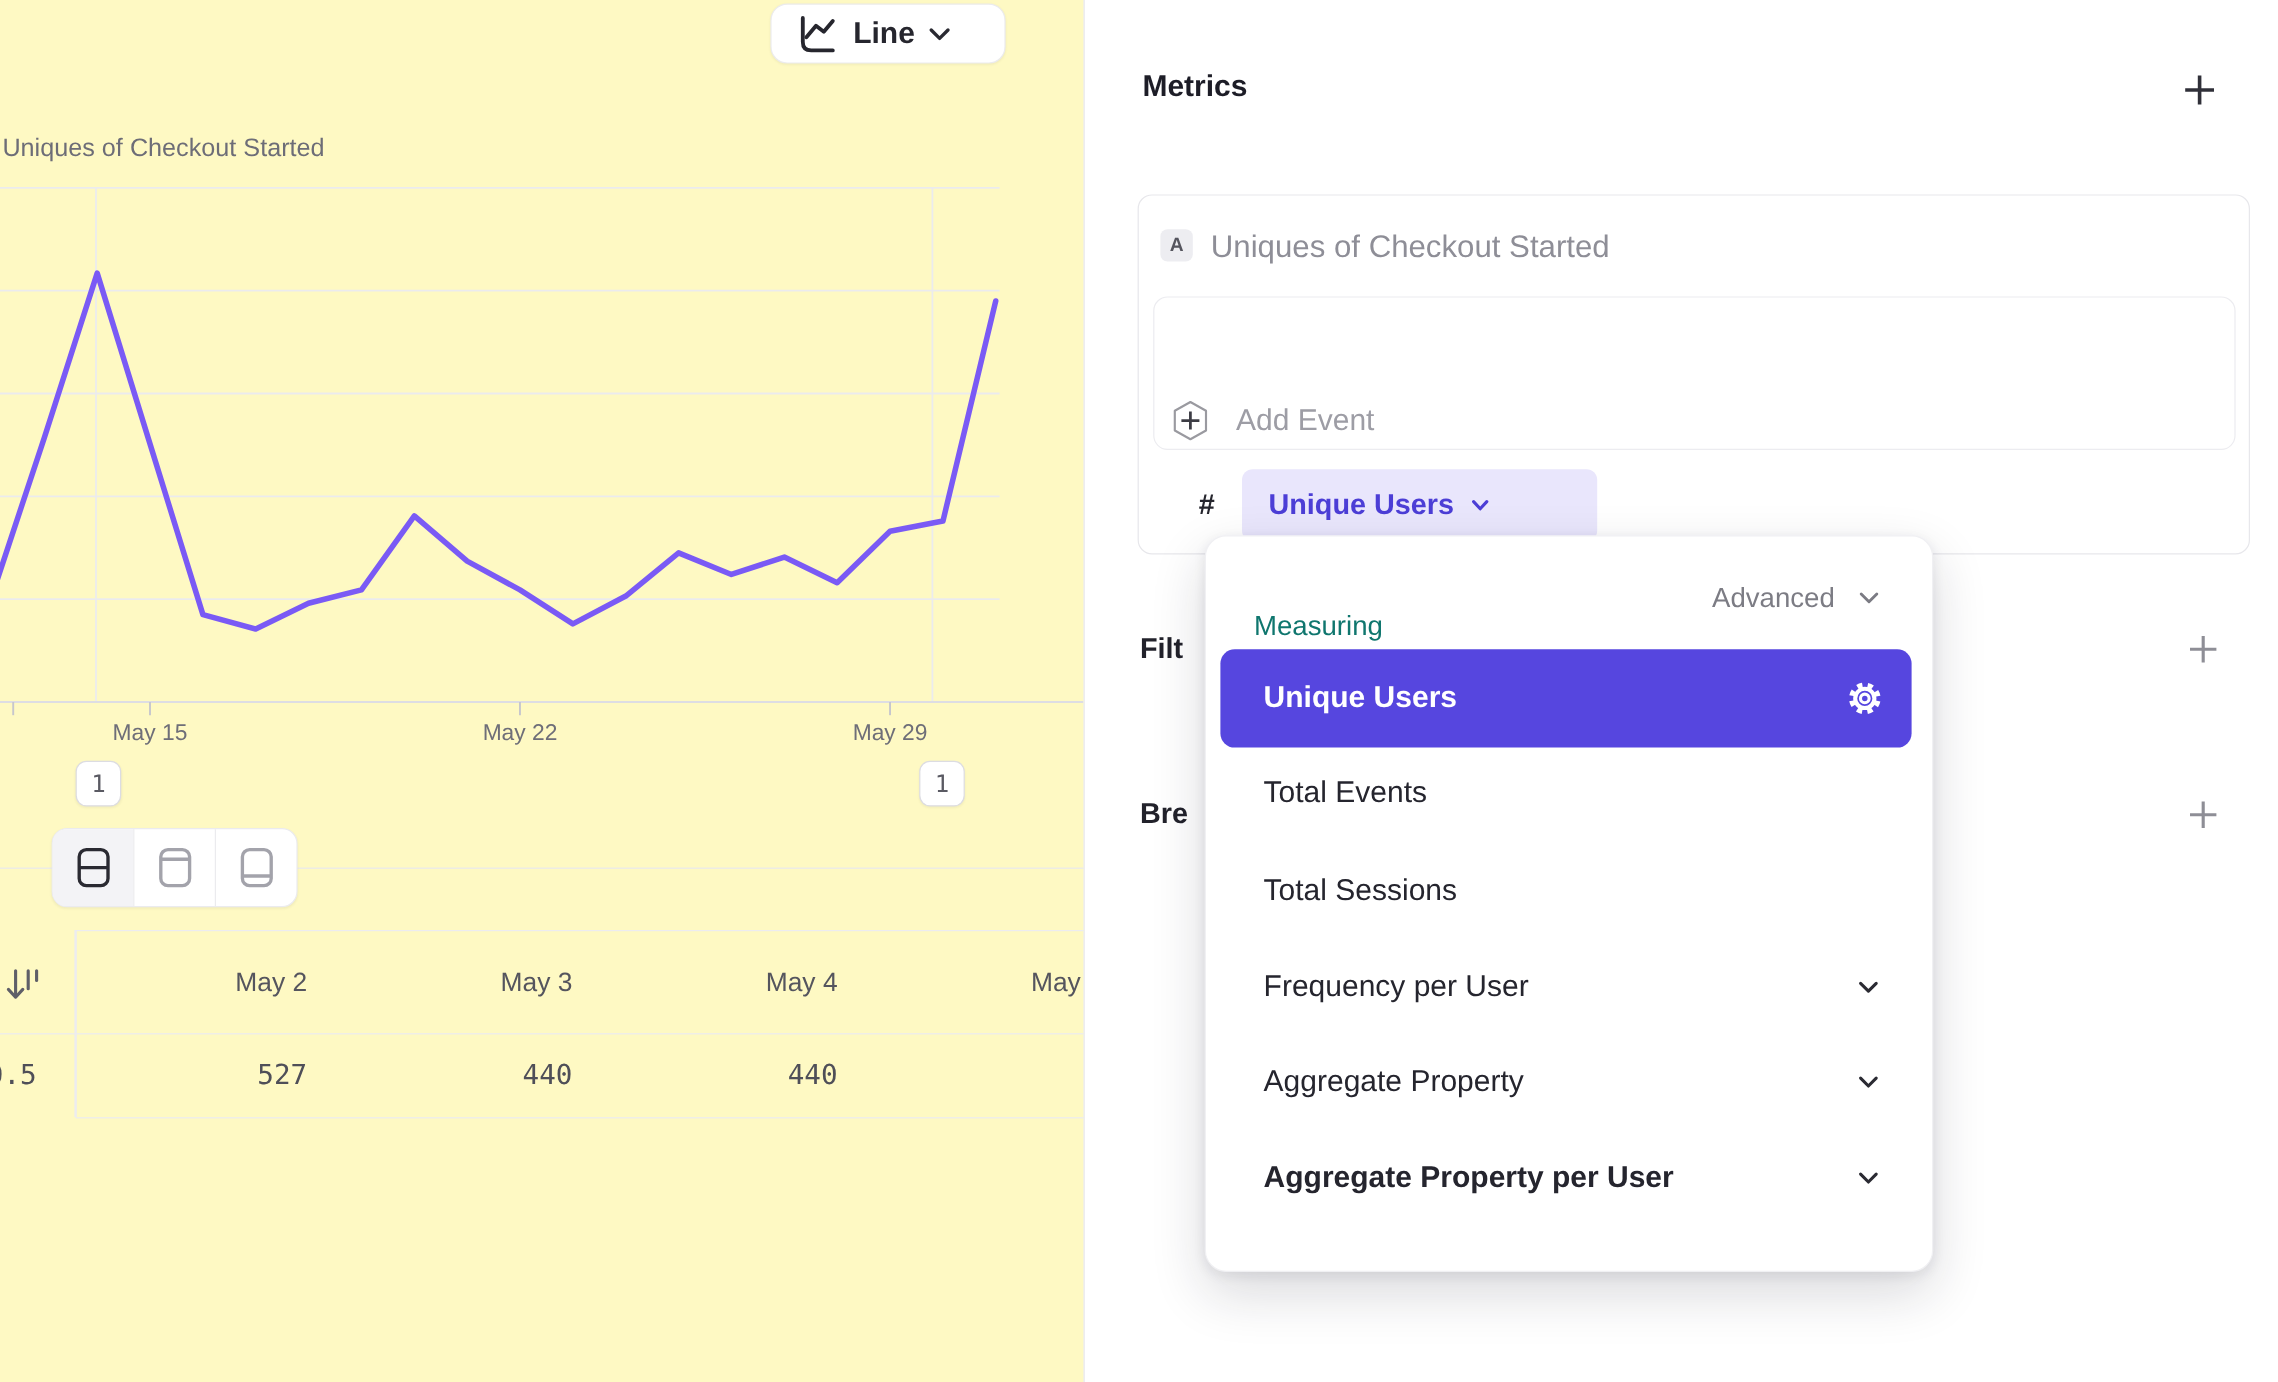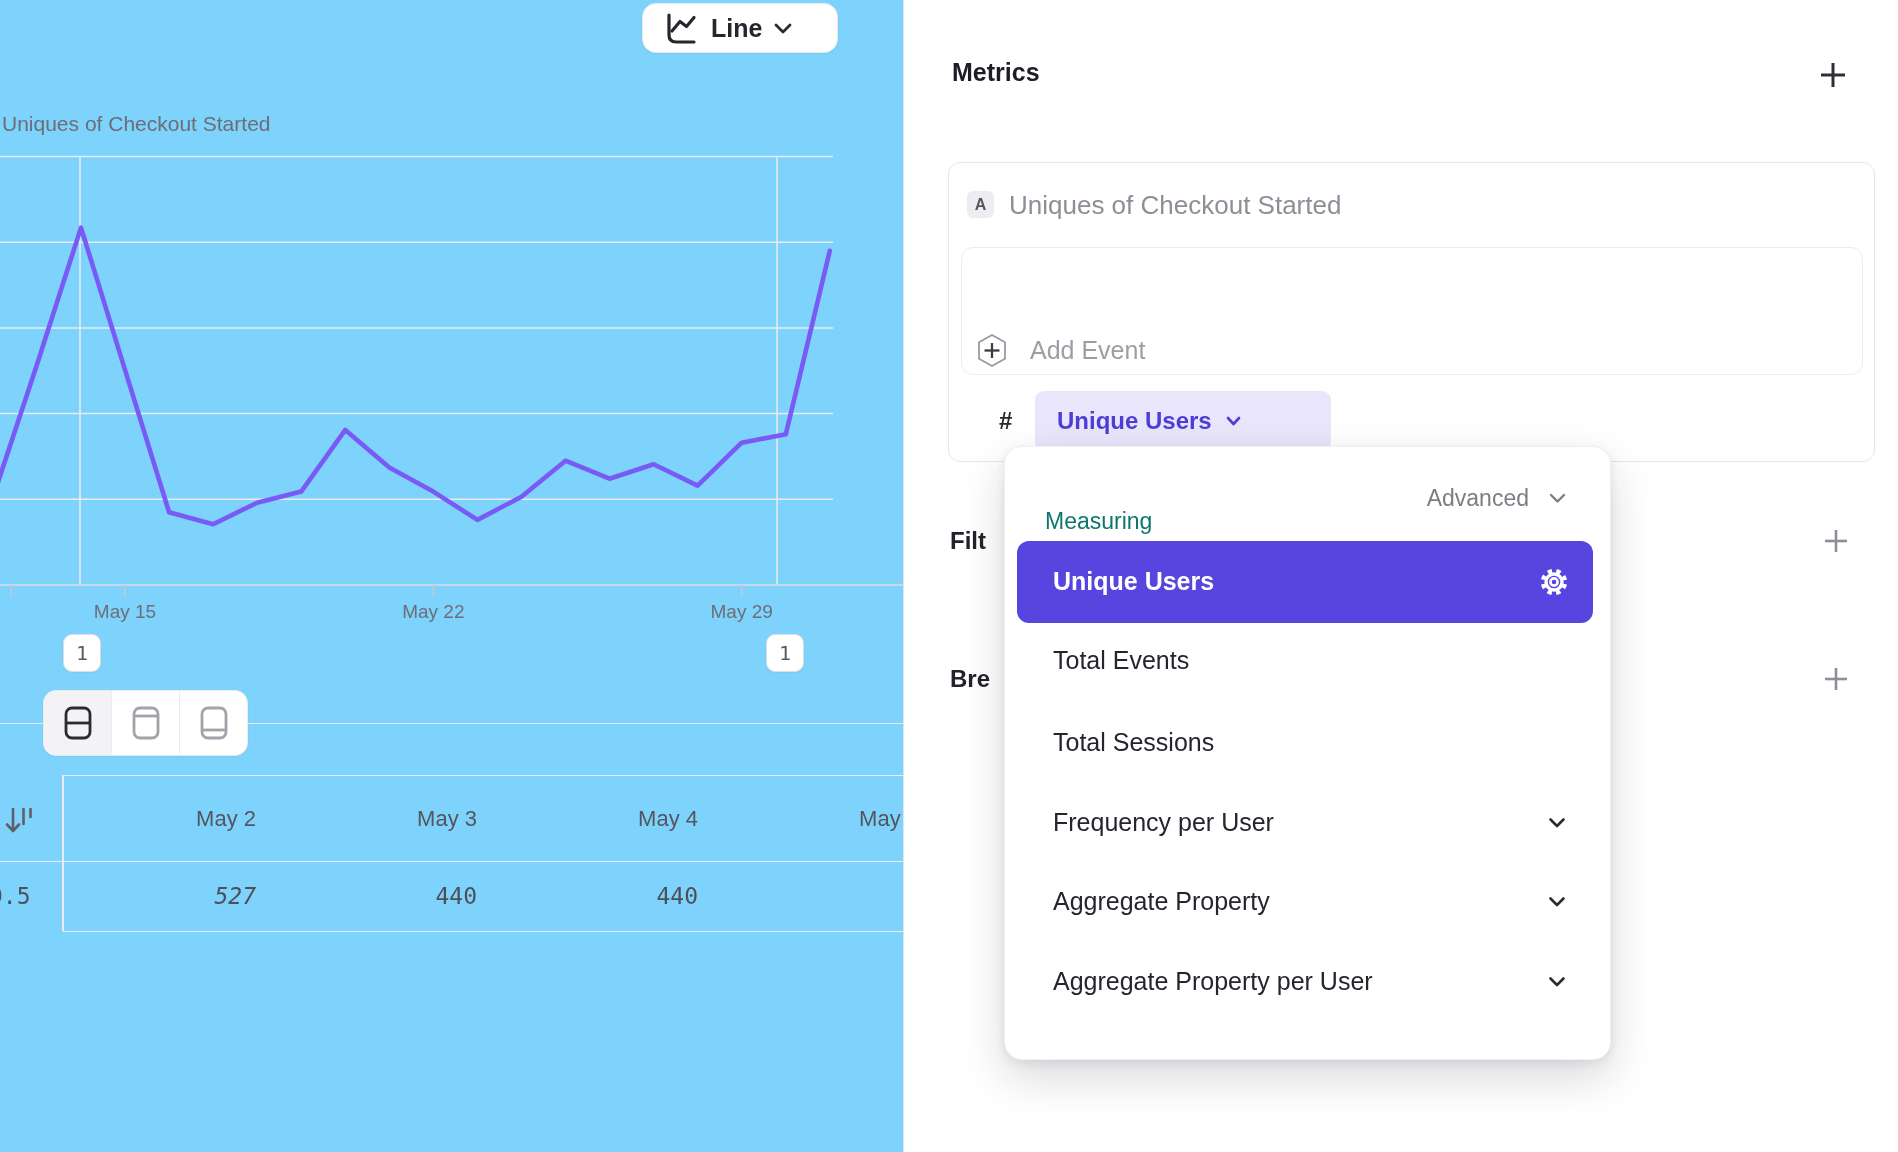--- a/index.html
+++ b/index.html
@@ -1,19 +1,19 @@
 <!DOCTYPE html>
 <html><head>
 <meta charset="utf-8">
 <style>
   * { margin:0; padding:0; box-sizing:border-box; }
   html,body { width:1898px; height:1152px; background:#ffffff; overflow:hidden;
               font-family:"Liberation Sans", sans-serif; }
   
-  #left-panel { position:absolute; left:0; top:0; width:903px; height:1152px; overflow:hidden; background:#7dd3fc; }
+  #left-panel { position:absolute; left:0; top:0; width:903px; height:1152px; overflow:hidden; background:#fef9c3; }
   #vdivider { position:absolute; left:903px; top:0; width:1px; height:1152px; background:#e4e4e9; }
   #line-type-btn { position:absolute; left:642px; top:3px; width:196px; height:50px; background:#fff;
         border:1.5px solid #ebebee; border-radius:14px; display:flex; align-items:center; gap:12px;
         padding:0 18px; box-shadow:0 1px 2px rgba(20,20,40,.05); cursor:pointer; }
   #line-type-btn .lbl { font-size:25px; font-weight:bold; color:#26262e; }
   #chart-title { position:absolute; left:2px; top:112px; font-size:21px; color:#6d6d77; }
   #chart-wrap { position:absolute; left:0; top:0; width:903px; height:660px; }
   .x-tick-label { position:absolute; width:96px; text-align:center; font-size:19px; color:#6e6e78; top:601px; }
   .page-badge { position:absolute; top:634px; width:38px; height:38px; border:1.5px solid #dcdce2; border-radius:9px;
         background:#fff; box-shadow:0 1px 2px rgba(20,20,40,.05); display:flex; align-items:center; justify-content:center;
@@ -147,21 +147,21 @@
       <svg width="34" height="34" viewBox="0 0 34 34">
         <line x1="11" y1="5" x2="11" y2="26" stroke="#5f5f68" stroke-width="2.6" stroke-linecap="round"></line>
         <path d="M5 20.5 L11 27 L17 20.5" fill="none" stroke="#5f5f68" stroke-width="2.6" stroke-linecap="round" stroke-linejoin="round"></path>
         <line x1="21.5" y1="5" x2="21.5" y2="20" stroke="#5f5f68" stroke-width="2.6" stroke-linecap="round"></line>
         <line x1="28.5" y1="5" x2="28.5" y2="13" stroke="#5f5f68" stroke-width="2.6" stroke-linecap="round"></line>
       </svg>
     </div>
     <div id="row-label">0.5</div>
     <div id="table-cols">
         <div class="th-cell" style="left: 63px; width: 193px;">May 2</div>
-        <div class="td-cell" style="left: 63px; width: 193px; font-style: italic;">527</div>
+        <div class="td-cell" style="left: 63px; width: 193px;">527</div>
         <div class="th-cell" style="left: 284px; width: 193px;">May 3</div>
         <div class="td-cell" style="left: 284px; width: 193px;">440</div>
         <div class="th-cell" style="left: 505px; width: 193px;">May 4</div>
         <div class="td-cell" style="left: 505px; width: 193px;">440</div>
         <div class="th-cell" style="left: 726px; width: 193px;">May 5</div>
         <div class="td-cell" style="left: 726px; width: 209px;">51</div>
       </div>
   </div>
 </div>
 
@@ -247,21 +247,21 @@
           <svg width="18" height="12" viewBox="0 0 18 12">
             <path d="M2.5 2.5 L9 9 L15.5 2.5" fill="none" stroke="#2b2b33" stroke-width="2.6" stroke-linecap="round" stroke-linejoin="round"></path>
           </svg>
         </span>
         <div class="dd-item" style="top: 440px;">Aggregate Property</div>
         <span class="dd-chev" style="top: 449px;">
           <svg width="18" height="12" viewBox="0 0 18 12">
             <path d="M2.5 2.5 L9 9 L15.5 2.5" fill="none" stroke="#2b2b33" stroke-width="2.6" stroke-linecap="round" stroke-linejoin="round"></path>
           </svg>
         </span>
-        <div class="dd-item" style="top: 520px;">Aggregate Property per User</div>
+        <div class="dd-item" style="top: 520px; font-weight: bold;">Aggregate Property per User</div>
         <span class="dd-chev" style="top: 529px;">
           <svg width="18" height="12" viewBox="0 0 18 12">
             <path d="M2.5 2.5 L9 9 L15.5 2.5" fill="none" stroke="#2b2b33" stroke-width="2.6" stroke-linecap="round" stroke-linejoin="round"></path>
           </svg>
         </span>
       </div>
   </div>
 </div>
 
 </body></html>

